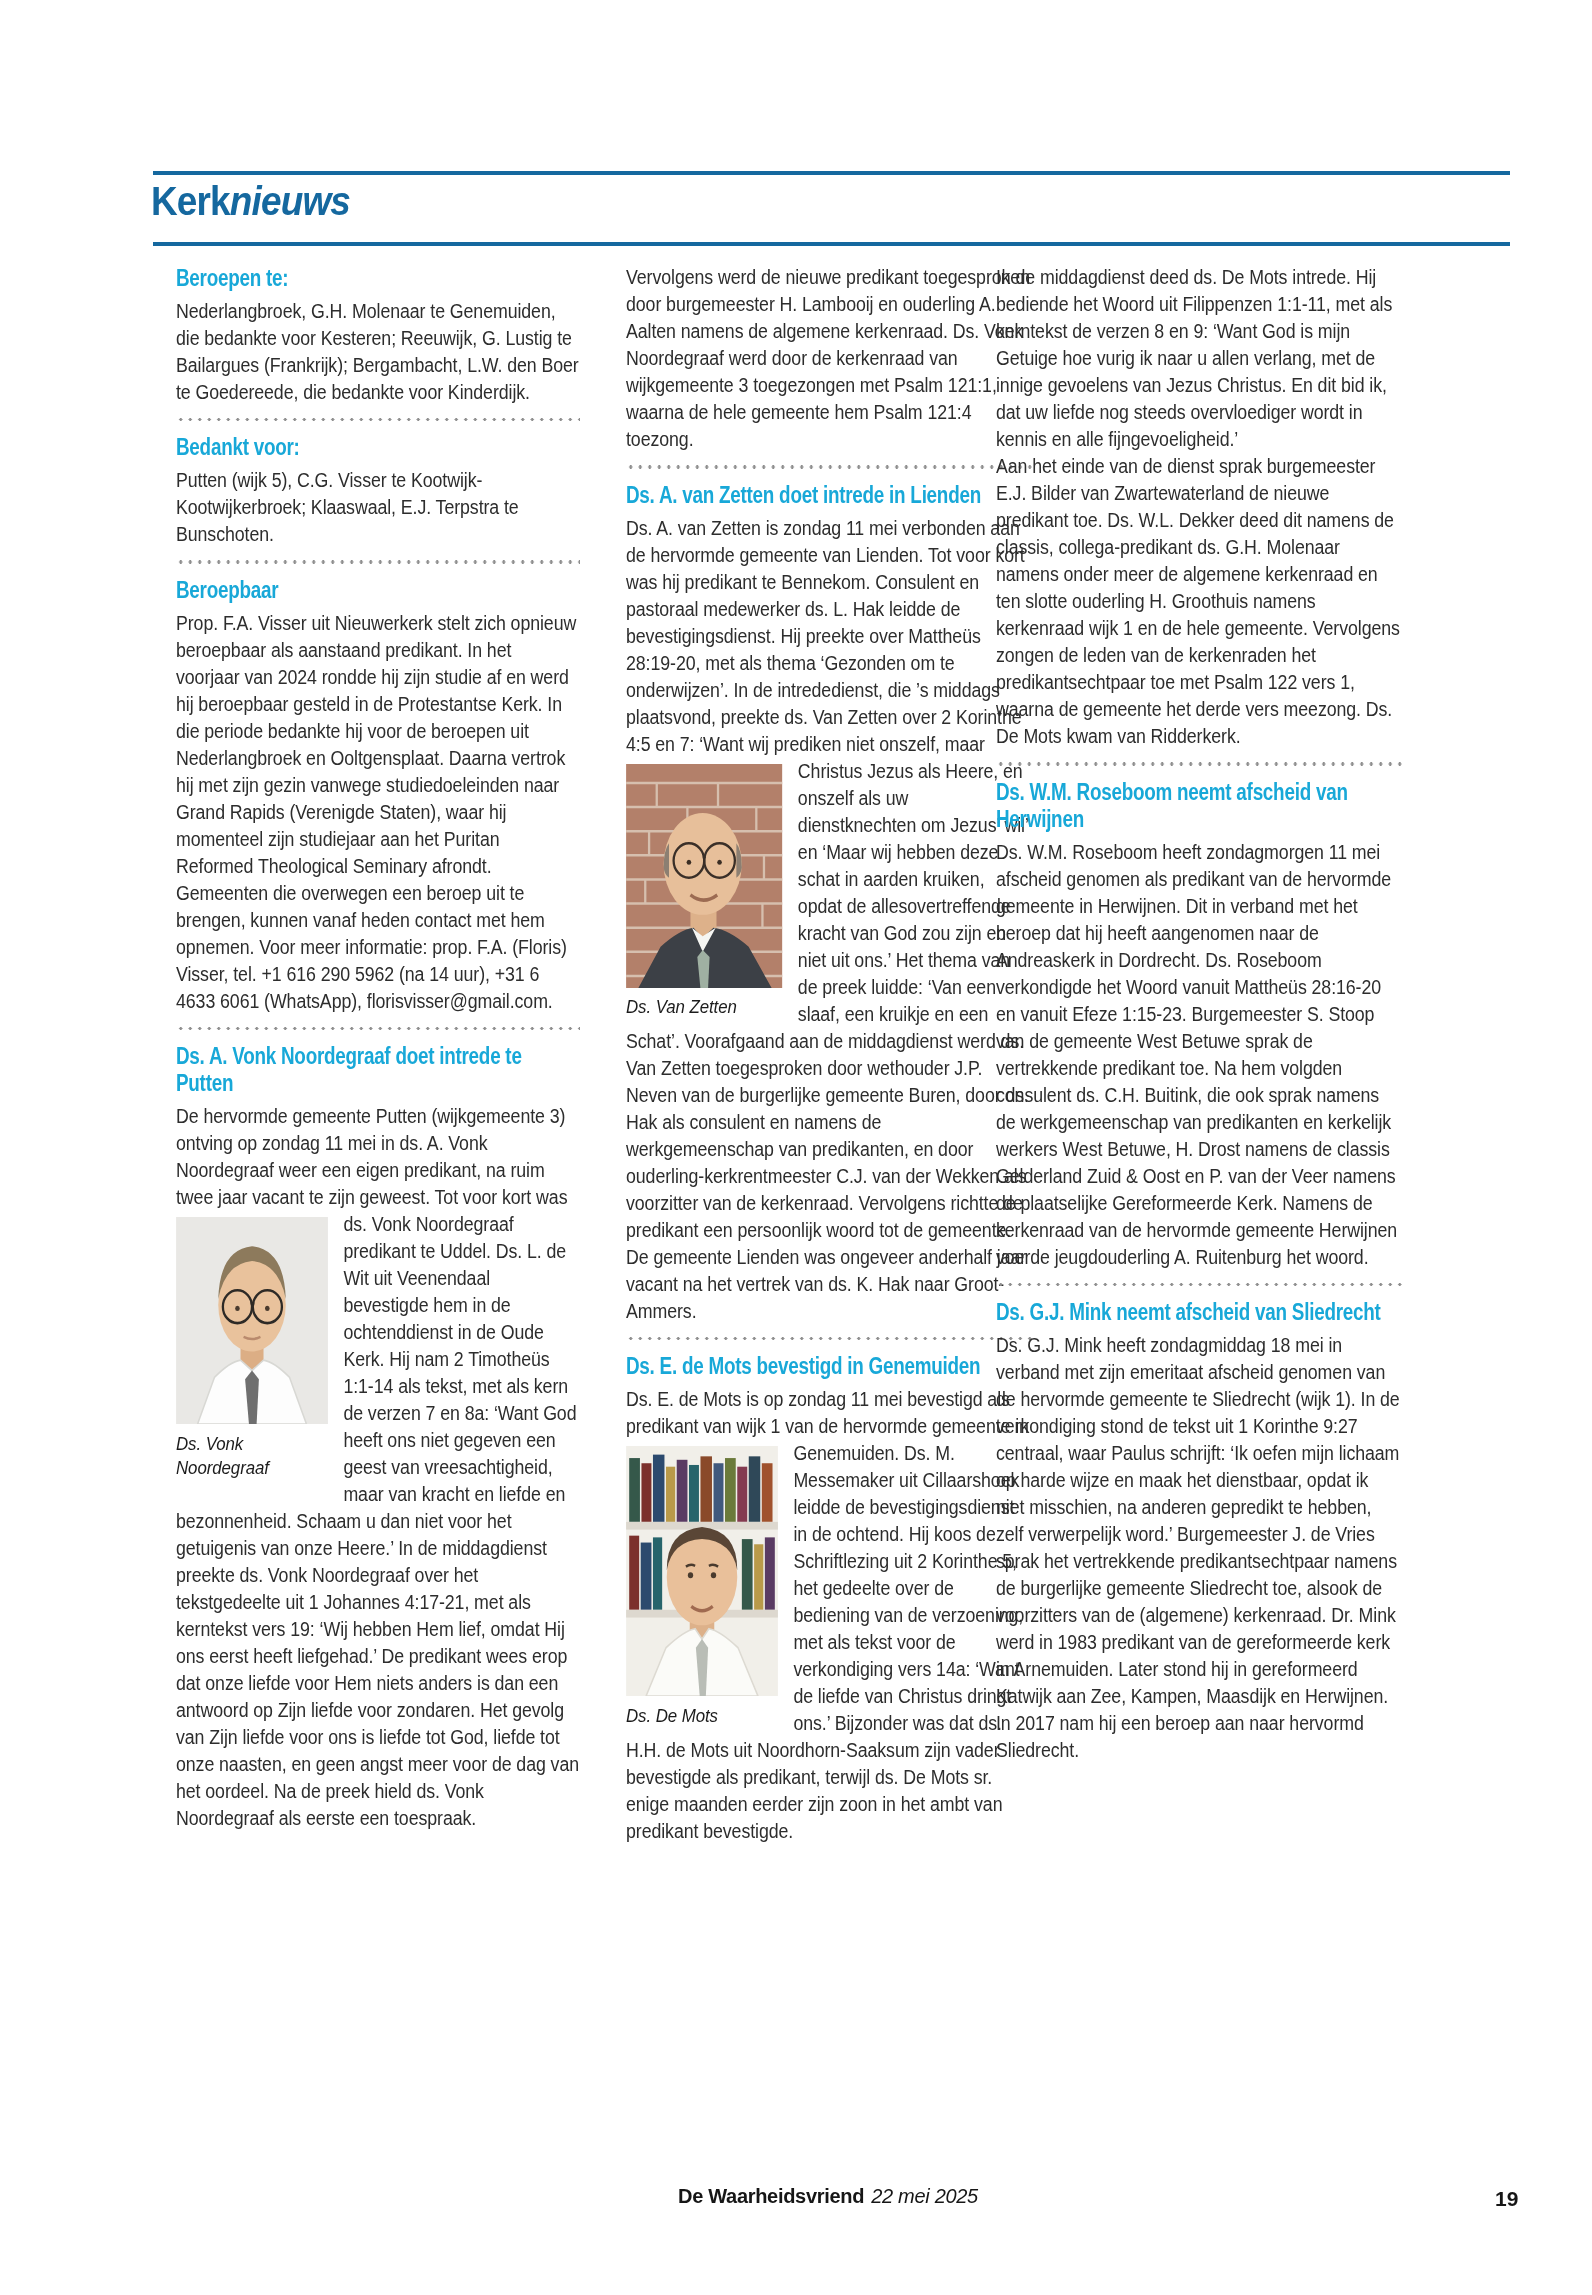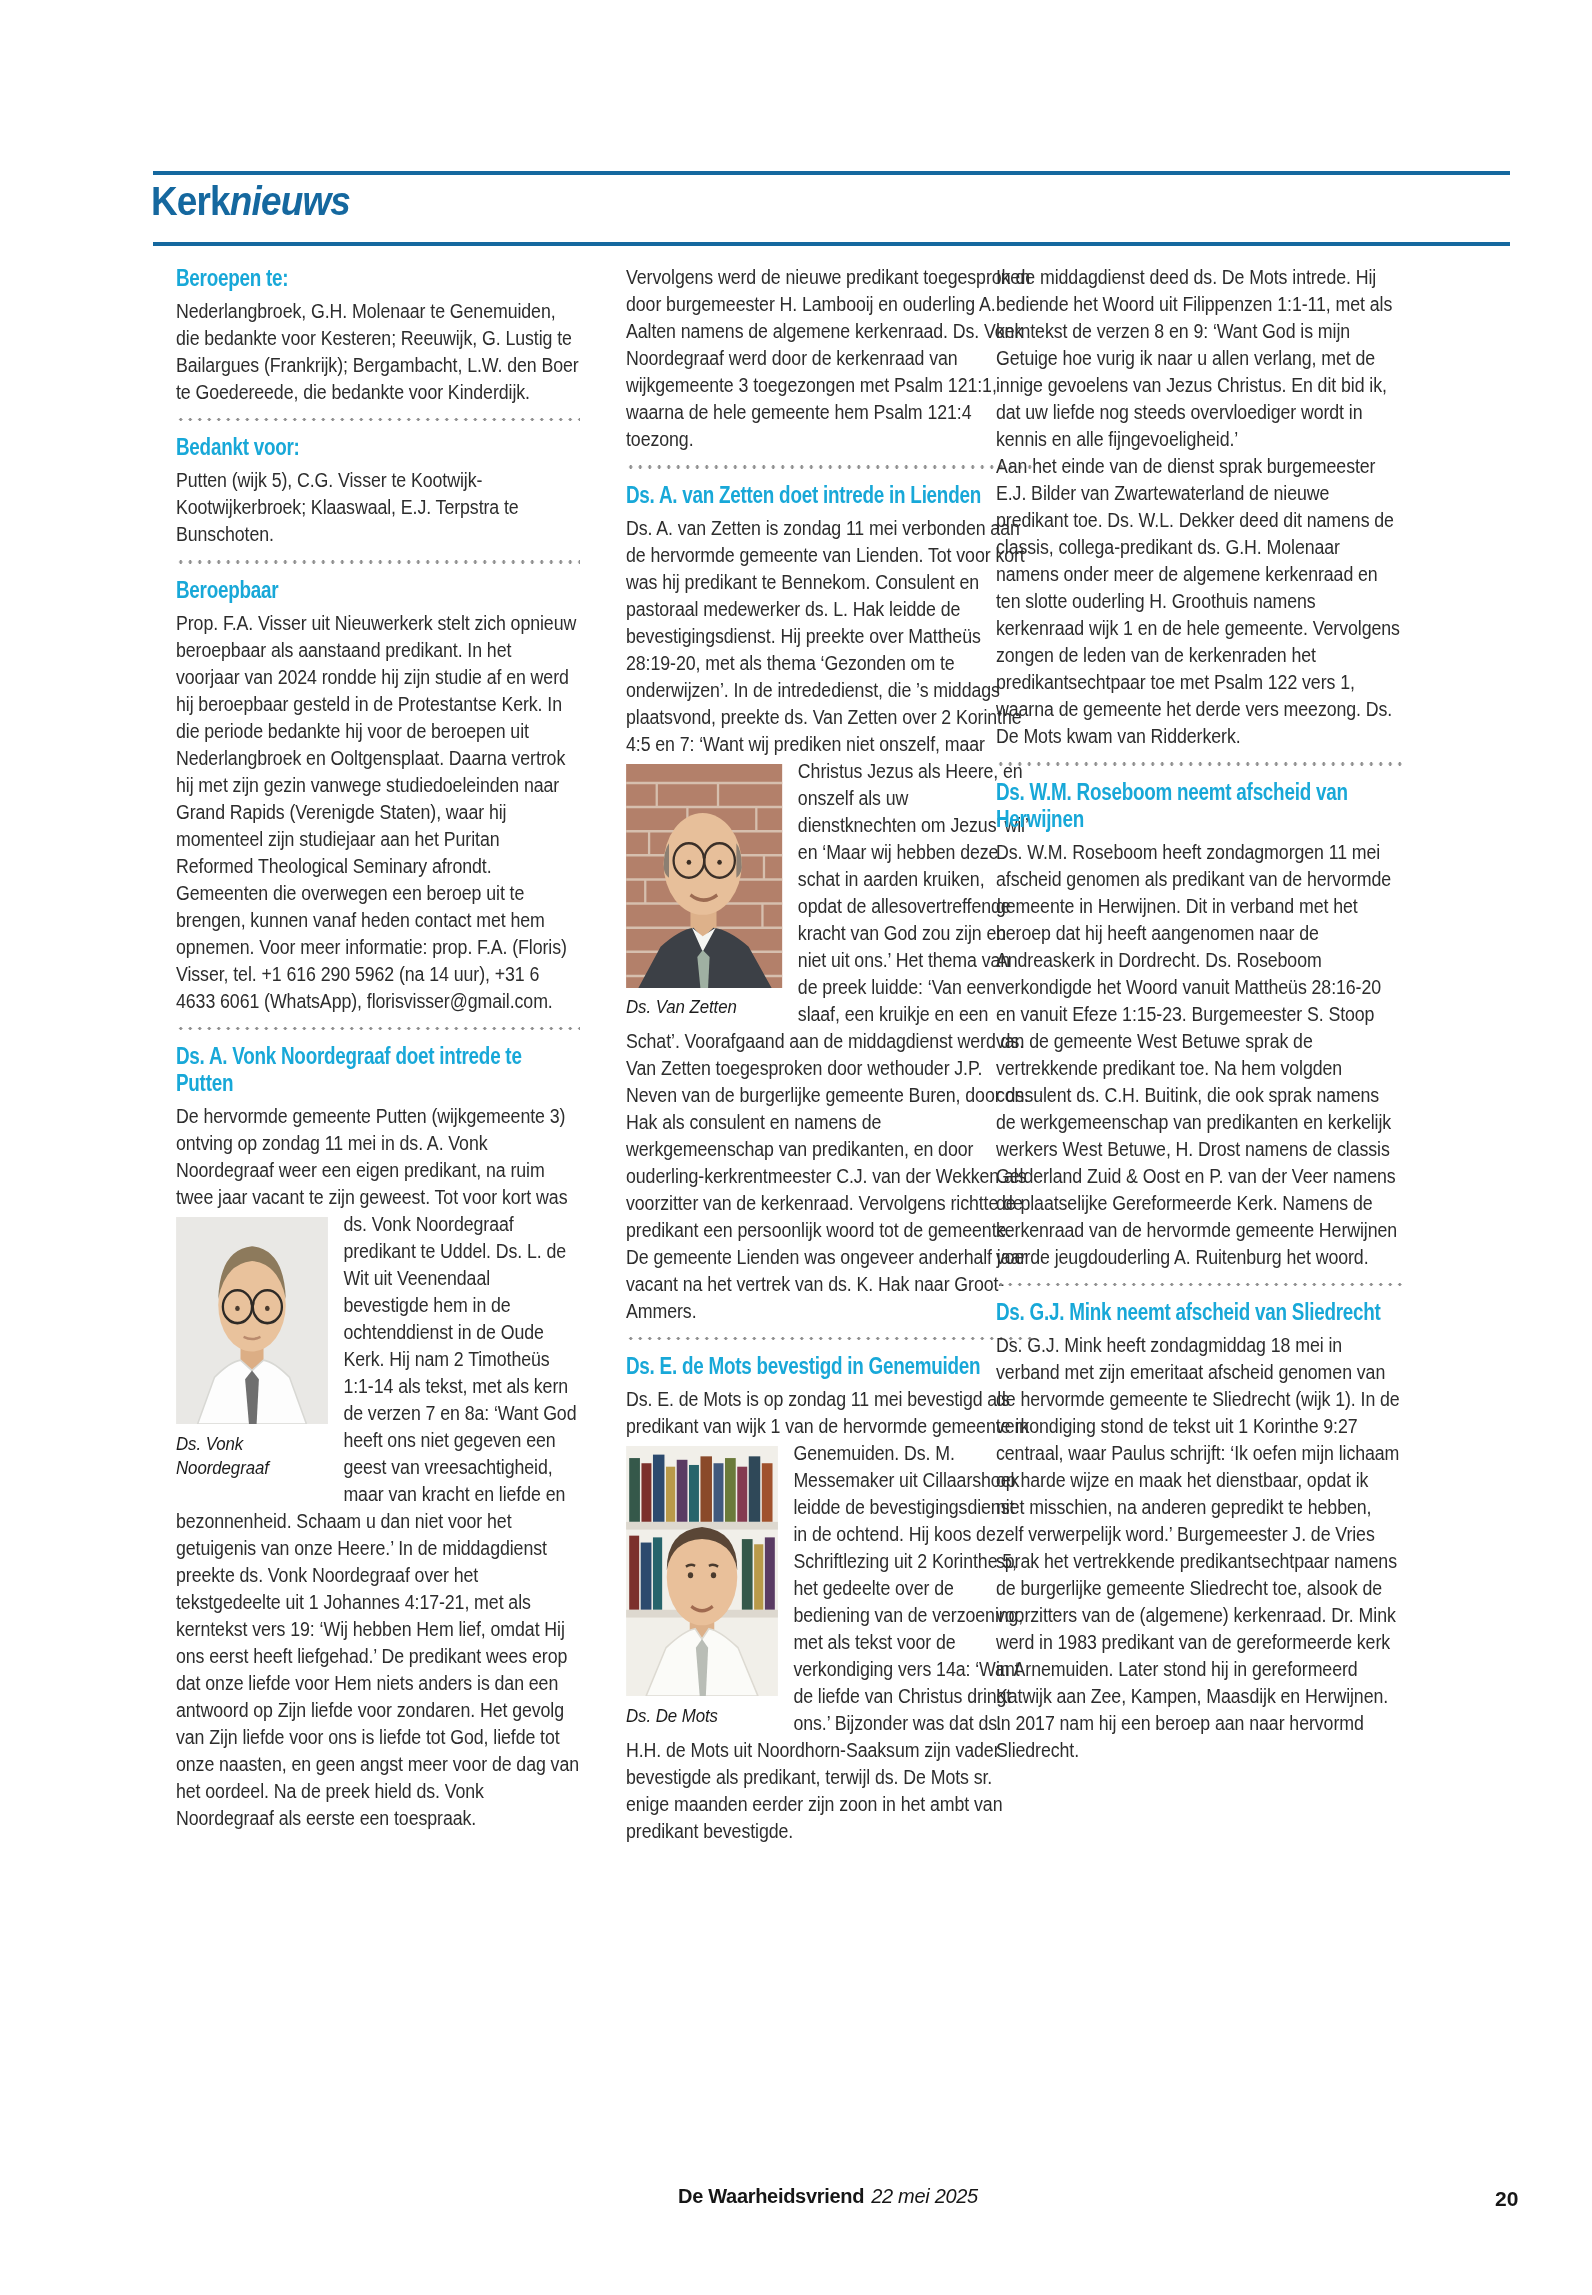--- a/index.html
+++ b/index.html
@@ -240,16 +240,16 @@
 
     <div class="dotsep"></div>
 
     <h2 class="section-h">Ds. G.J. Mink neemt afscheid van Sliedrecht</h2>
     <p class="body tblock">Ds. G.J. Mink heeft zondagmiddag 18 mei in verband met zijn emeritaat afscheid genomen van de hervormde gemeente te Sliedrecht (wijk 1). In de verkondiging stond de tekst uit 1 Korinthe 9:27 centraal, waar Paulus schrijft: ‘Ik oefen mijn lichaam op harde wijze en maak het dienstbaar, opdat ik niet misschien, na anderen gepredikt te hebben, zelf verwerpelijk word.’ Burgemeester J. de Vries sprak het vertrekkende predikantsechtpaar namens de burgerlijke gemeente Sliedrecht toe, alsook de voorzitters van de (algemene) kerkenraad. Dr. Mink werd in 1983 predikant van de gereformeerde kerk in Arnemuiden. Later stond hij in gereformeerd Katwijk aan Zee, Kampen, Maasdijk en Herwijnen. In 2017 nam hij een beroep aan naar hervormd Sliedrecht.</p>
   </div>
 
   <div id="footer-credit">
     <span class="mag">De Waarheidsvriend</span><span class="date">22 mei 2025</span>
   </div>
-  <div id="page-number">20</div>
+  <div id="page-number">19</div>
 
 </div>
 
 
 </body></html>

